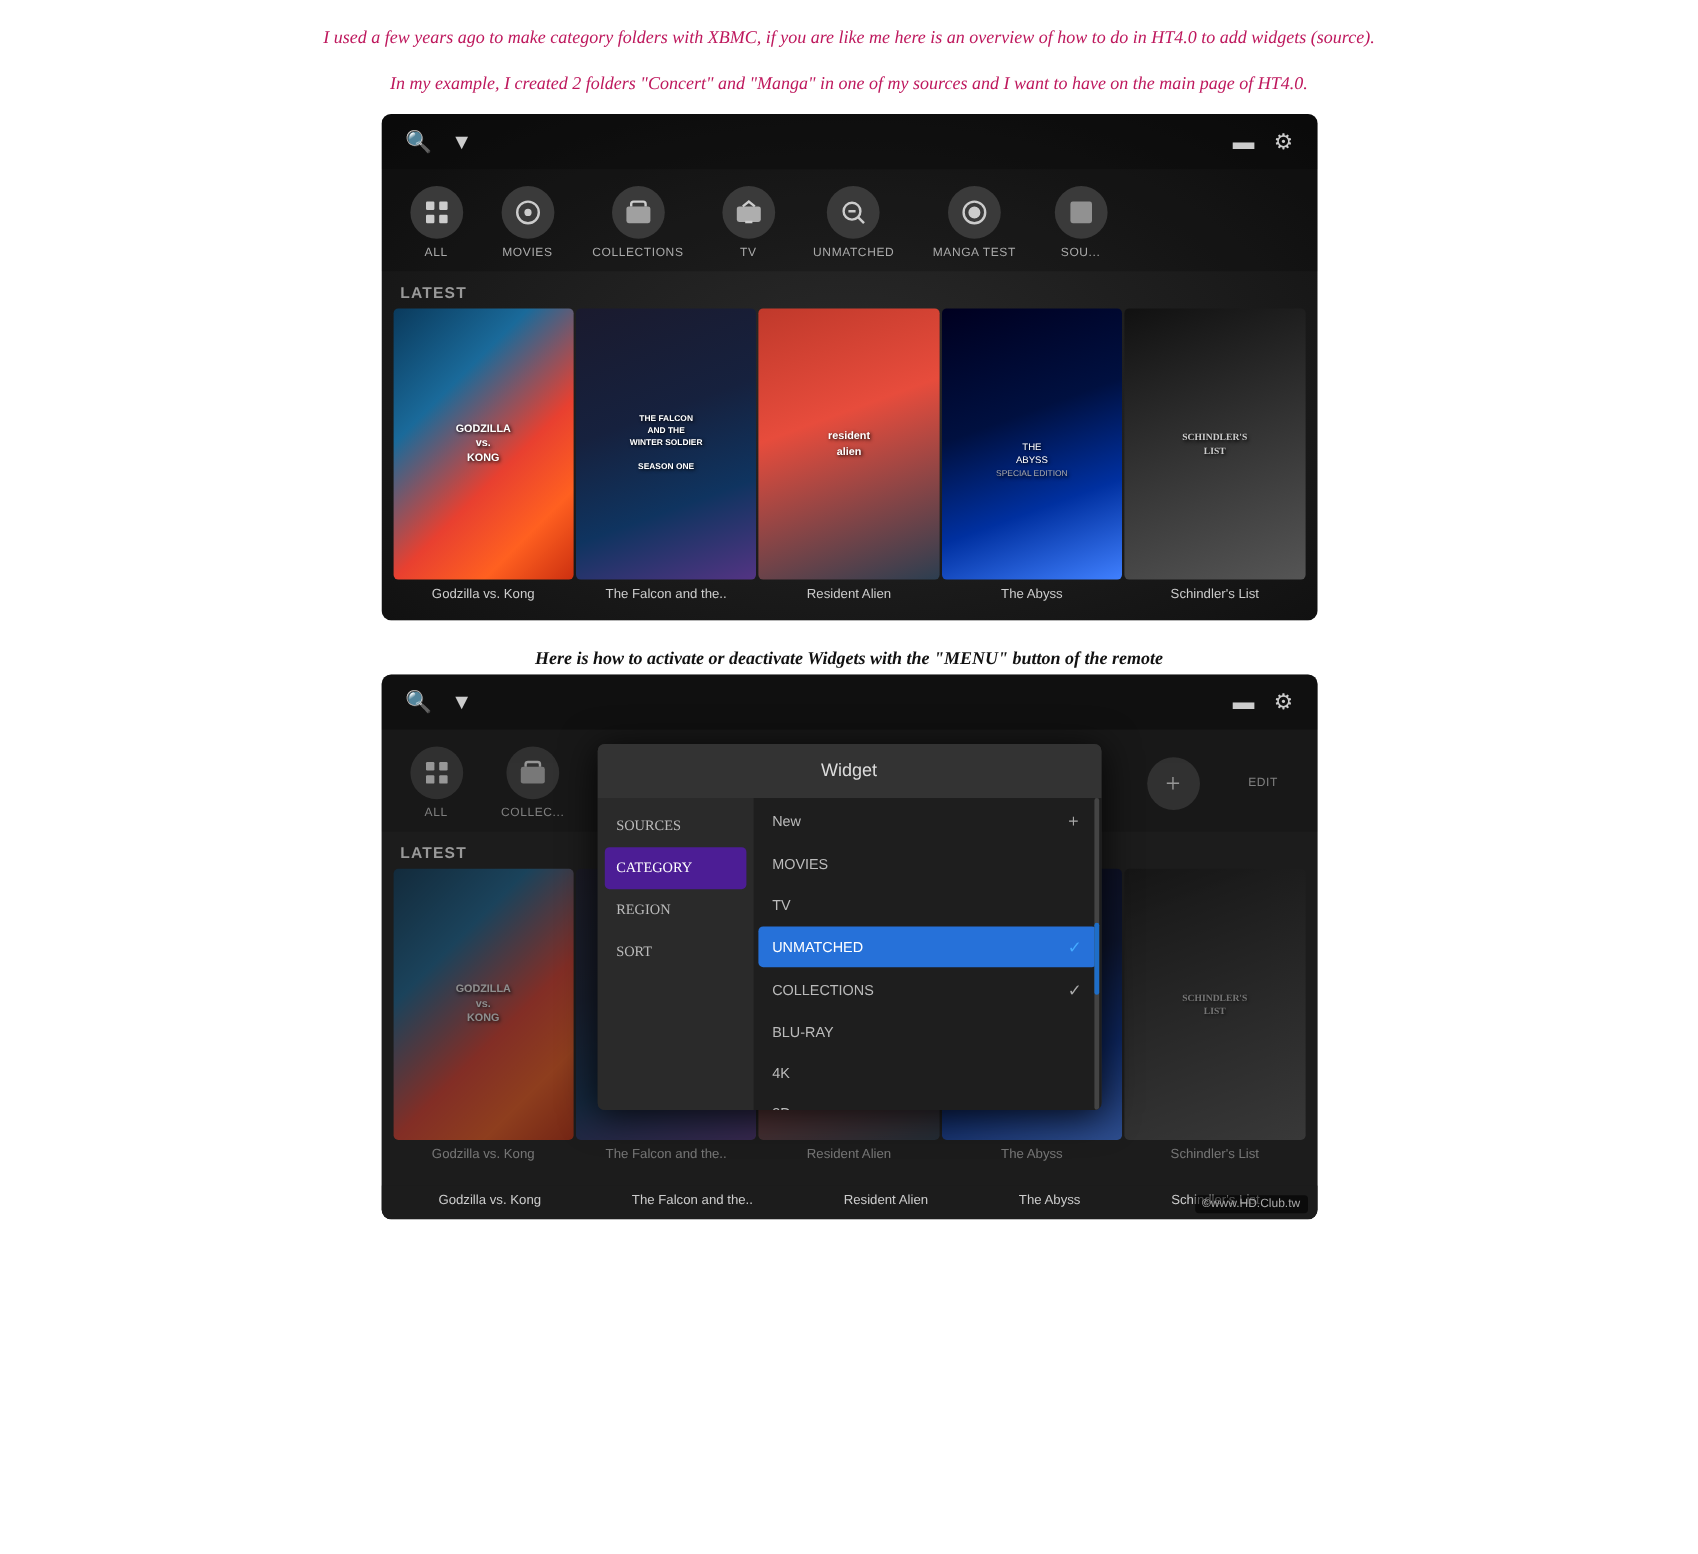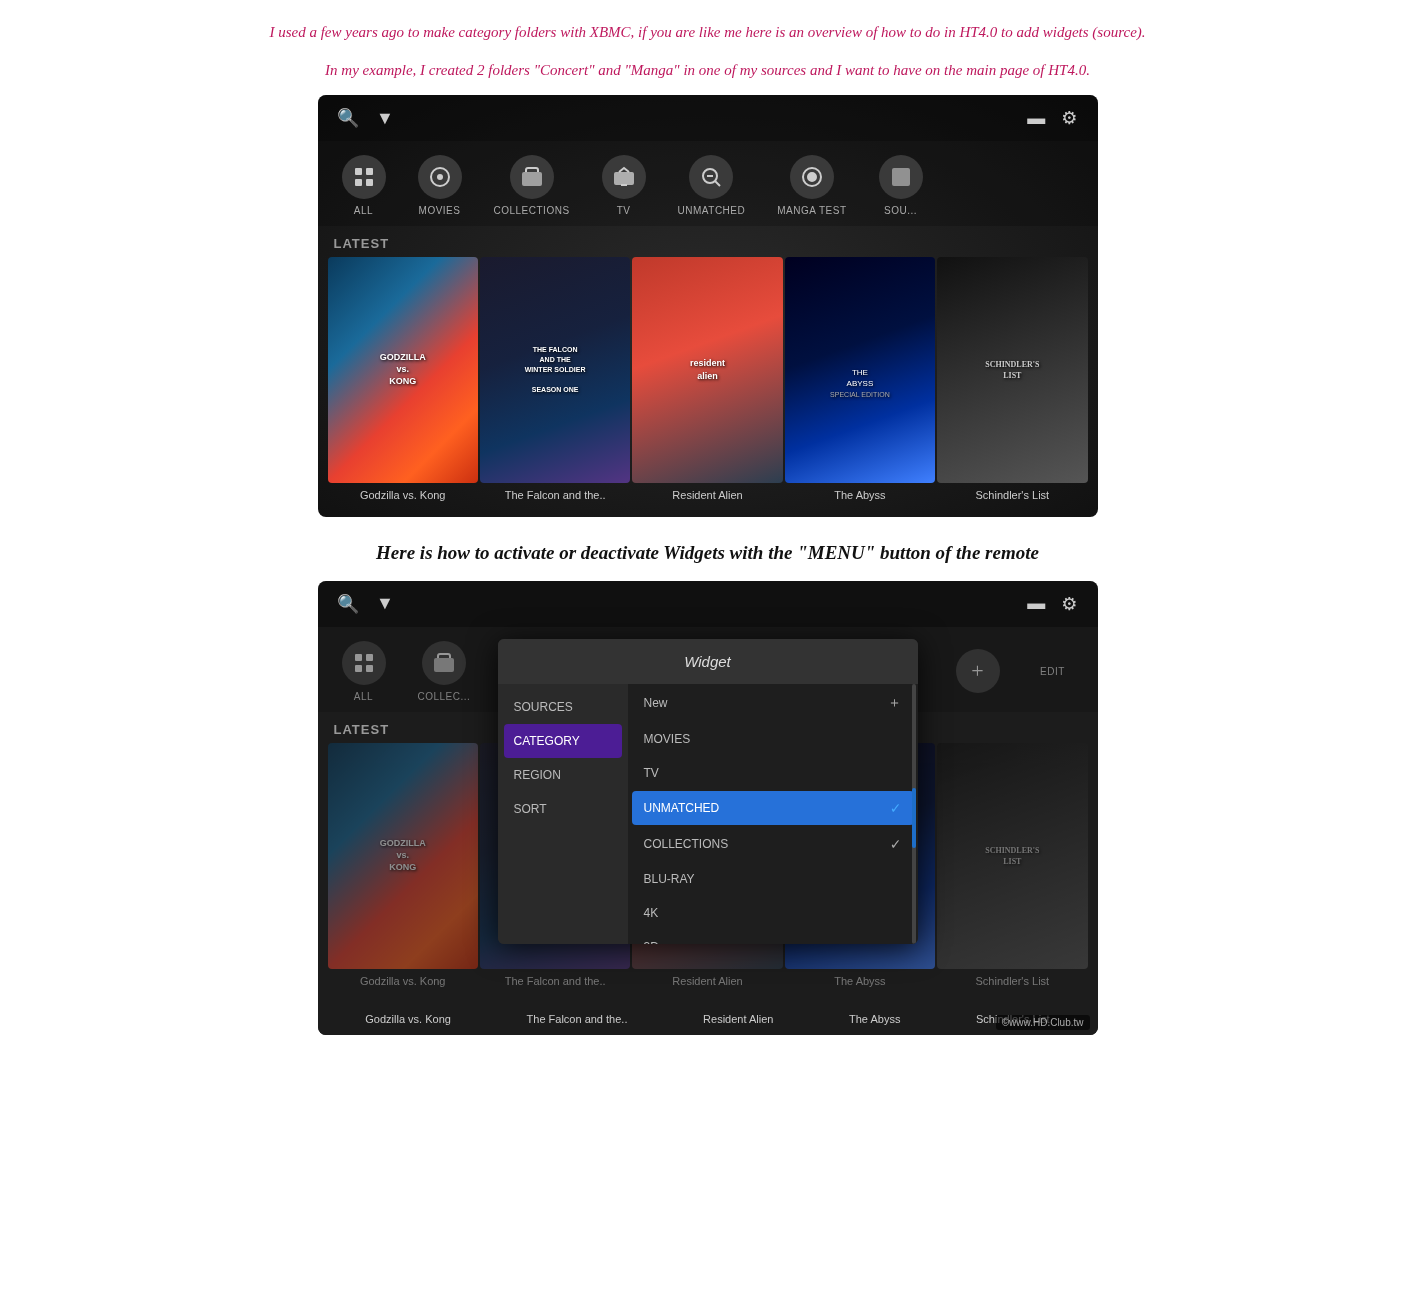--- a/index.html
+++ b/index.html
@@ -187,25 +187,25 @@
       display: flex; align-items: center; justify-content: center;
     }
     .poster-schindler-text {
       color: #ccc; font-family: 'Times New Roman', serif; font-size: 8px; font-weight: bold; text-align: center; line-height: 1.4;
       text-shadow: 1px 1px 3px #000;
     }
 
     
     .mid-text {
       font-style: italic;
-      font-size: 19px;
+      font-size: 15px;
       line-height: 1.7;
       text-align: center;
       color: #111;
-      margin: 20px 0 12px 0;
+      margin: 20px 0 0 0;
       font-weight: bold;
     }
 
     
     .widget-dialog {
       position: absolute;
       top: 58px;
       left: 50%;
       transform: translateX(-50%);
       width: 420px;
@@ -215,34 +215,33 @@
       z-index: 10;
       box-shadow: 0 4px 30px rgba(0,0,0,0.8);
     }
     .widget-title {
       text-align: center;
       color: #ddd;
       font-family: Arial, sans-serif;
       font-size: 15px;
       padding: 14px;
       background: #333;
-      font-style: italic;
     }
     .widget-body {
       display: flex;
     }
     .widget-left {
       width: 130px;
       background: #2a2a2a;
       padding: 6px 0;
     }
     .widget-left-item {
       padding: 10px 16px;
       color: #bbb;
-      font-family: Liberation Sans, sans-serif;
+      font-family: Liberation Serif, serif;
       font-size: 12px;
       cursor: pointer;
     }
     .widget-left-item.active {
       background: #4c1d95;
       color: #fff;
       border-radius: 4px;
       margin: 0 6px;
       padding: 10px 10px;
     }

